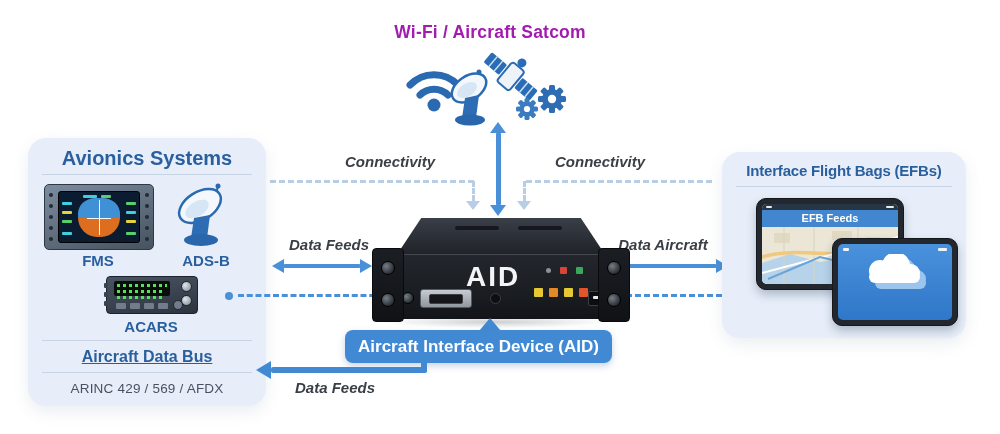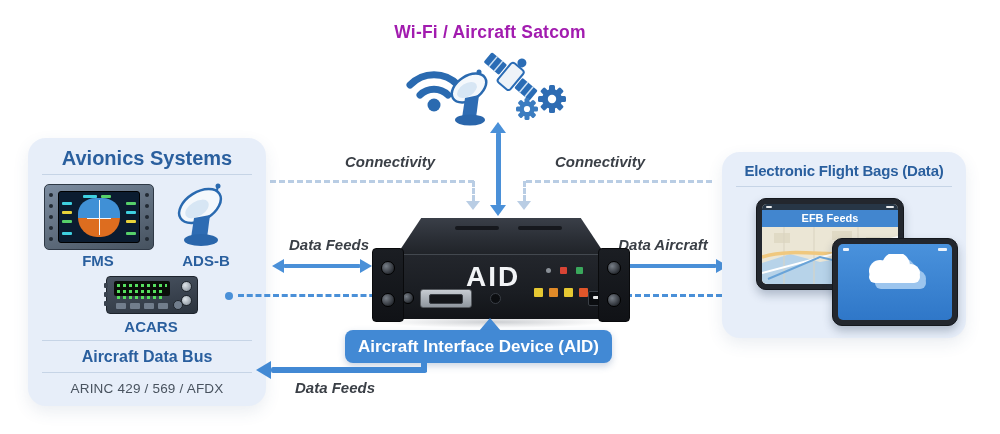--- a/index.html
+++ b/index.html
@@ -220,21 +220,21 @@
         <div class="acars-btn"></div>
           <div class="acars-btn"></div>
           <div class="acars-btn"></div>
           <div class="acars-btn"></div>
       </div>
       <div class="abs" style="right:14px;bottom:3px;width:8px;height:8px;border-radius:50%;background:#717d8c;border:1px solid #20262d;"></div>
     </div>
     <div class="abs dev-label" style="left:63px;top:180px;width:120px;">ACARS</div>
 
     <div class="abs divider" style="left:14px;right:14px;top:202px;"></div>
-    <div class="abs h-blue" style="left:0;top:210px;width:238px;text-align:center;font-size:16px;">Aircraft Data Bus</div>
+    <div class="abs h-blue" style="left:0;top:210px;width:238px;text-align:center;font-size:16px;text-decoration:underline;">Aircraft Data Bus</div>
     <div class="abs divider" style="left:14px;right:14px;top:234px;"></div>
     <div class="abs" style="left:0;top:243px;width:238px;text-align:center;font-size:13.5px;color:#49535f;letter-spacing:.2px;">ARINC 429 / 569 / AFDX</div>
   </div>
 
   <div class="abs flow-label" style="left:284px;top:236px;width:90px;">Data Feeds</div>
   <div>
     <div class="abs tri" style="left:272px;top:259px;border-top:7px solid transparent;border-bottom:7px solid transparent;border-right:12px solid #4a90d8;"></div>
     <div class="abs shaft-h" style="left:283px;top:264px;width:78px;"></div>
     <div class="abs tri" style="left:360px;top:259px;border-top:7px solid transparent;border-bottom:7px solid transparent;border-left:12px solid #4a90d8;"></div>
   </div>
@@ -296,21 +296,21 @@
   <div class="abs badge" style="left:345px;top:330px;width:267px;height:33px;">Aircraft Interface Device (AID)</div>
 
   <div>
     <div class="abs" style="left:421px;top:361px;width:6px;height:11px;background:#4289d4;"></div>
     <div class="abs" style="left:271px;top:367px;width:156px;height:6px;background:#4289d4;border-radius:2px;"></div>
     <div class="abs tri" style="left:256px;top:361px;border-top:9px solid transparent;border-bottom:9px solid transparent;border-right:15px solid #4289d4;"></div>
   </div>
   <div class="abs flow-label" style="left:285px;top:379px;width:100px;">Data Feeds</div>
 
   <div class="abs panel" style="left:722px;top:152px;width:244px;height:186px;">
-    <div class="abs h-blue" style="left:0;top:10px;width:244px;text-align:center;font-size:15px;letter-spacing:-0.2px;">Electronic Flight Bags (Data)</div>
+    <div class="abs h-blue" style="left:0;top:10px;width:244px;text-align:center;font-size:15px;letter-spacing:-0.2px;">Interface Flight Bags (EFBs)</div>
     <div class="abs divider" style="left:14px;right:14px;top:34px;"></div>
 
     <div class="abs tab-frame" style="left:34px;top:46px;width:146px;height:90px;">
       <div class="tab-screen" style="background:#ebe6d5;">
         <div style="height:6px;background:#273646;position:relative;">
           <div class="wstrip abs" style="left:4px;top:2px;width:6px;height:2px;"></div>
           <div class="wstrip abs" style="right:4px;top:2px;width:8px;height:2px;"></div>
         </div>
         <div class="efb-banner" style="height:17px;position:relative;">EFB Feeds</div>
         <svg width="136" height="57" viewBox="0 0 136 57" style="display:block;">

